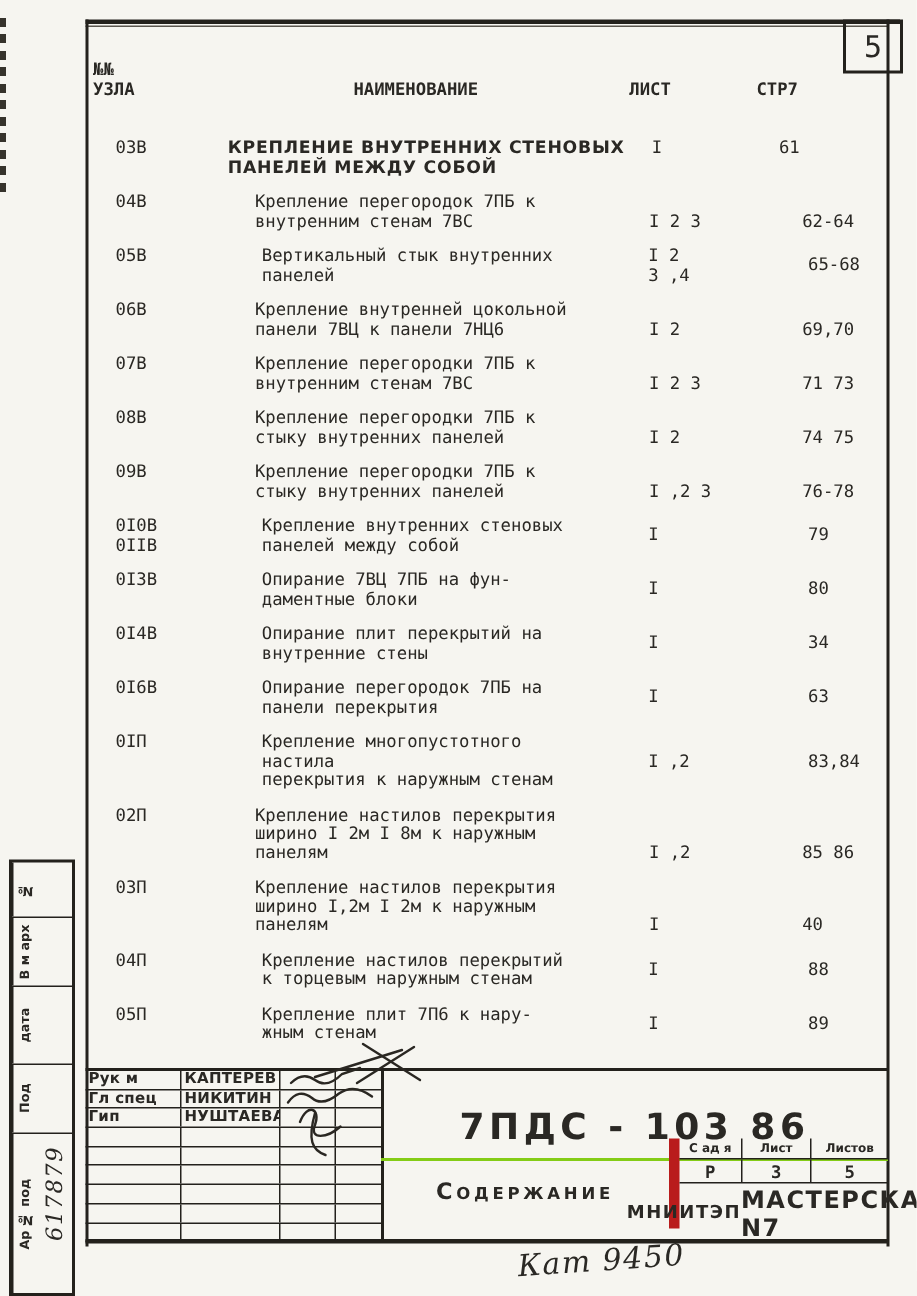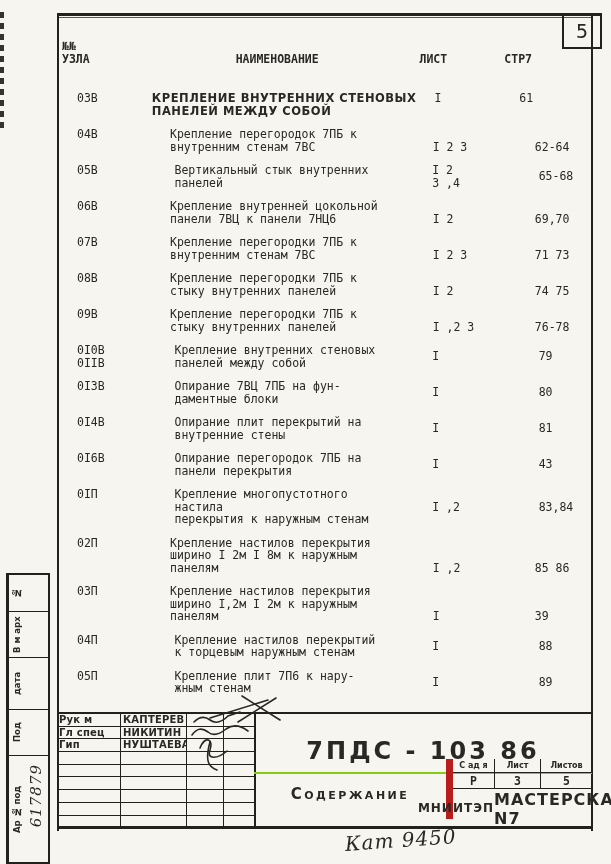--- a/index.html
+++ b/index.html
@@ -185,29 +185,29 @@
 даментные блоки</div>
       <div class="cell c-sheet typw">I</div>
       <div class="cell c-page typw">80</div>
     </div>
 
     <div class="row v-mid">
       <div class="cell c-node typw">0I4В</div>
       <div class="cell c-name typw">Опирание плит перекрытий на
 внутренние стены</div>
       <div class="cell c-sheet typw">I</div>
-      <div class="cell c-page typw">81</div>
+      <div class="cell c-page typw">34</div>
     </div>
 
     <div class="row v-mid">
       <div class="cell c-node typw">0I6В</div>
       <div class="cell c-name typw">Опирание перегородок 7ПБ   на
 панели перекрытия</div>
       <div class="cell c-sheet typw">I</div>
-      <div class="cell c-page typw">43</div>
+      <div class="cell c-page typw">63</div>
     </div>
 
     <div class="row v-mid">
       <div class="cell c-node typw">0IП</div>
       <div class="cell c-name typw">Крепление многопустотного настила
 перекрытия к наружным стенам</div>
       <div class="cell c-sheet typw">I ,2</div>
       <div class="cell c-page typw">83,84</div>
     </div>
 
@@ -219,21 +219,21 @@
       <div class="cell c-sheet typw">I ,2</div>
       <div class="cell c-page typw">85 86</div>
     </div>
 
     <div class="row v-bot">
       <div class="cell c-node typw">03П</div>
       <div class="cell c-name typw">Крепление настилов перекрытия
 ширино  I,2м  I 2м к наружным
 панелям</div>
       <div class="cell c-sheet typw">I</div>
-      <div class="cell c-page typw">39</div>
+      <div class="cell c-page typw">40</div>
     </div>
 
     <div class="row v-mid">
       <div class="cell c-node typw">04П</div>
       <div class="cell c-name typw">Крепление настилов перекрытий
 к торцевым наружным стенам</div>
       <div class="cell c-sheet typw">I</div>
       <div class="cell c-page typw">88</div>
     </div>
 

